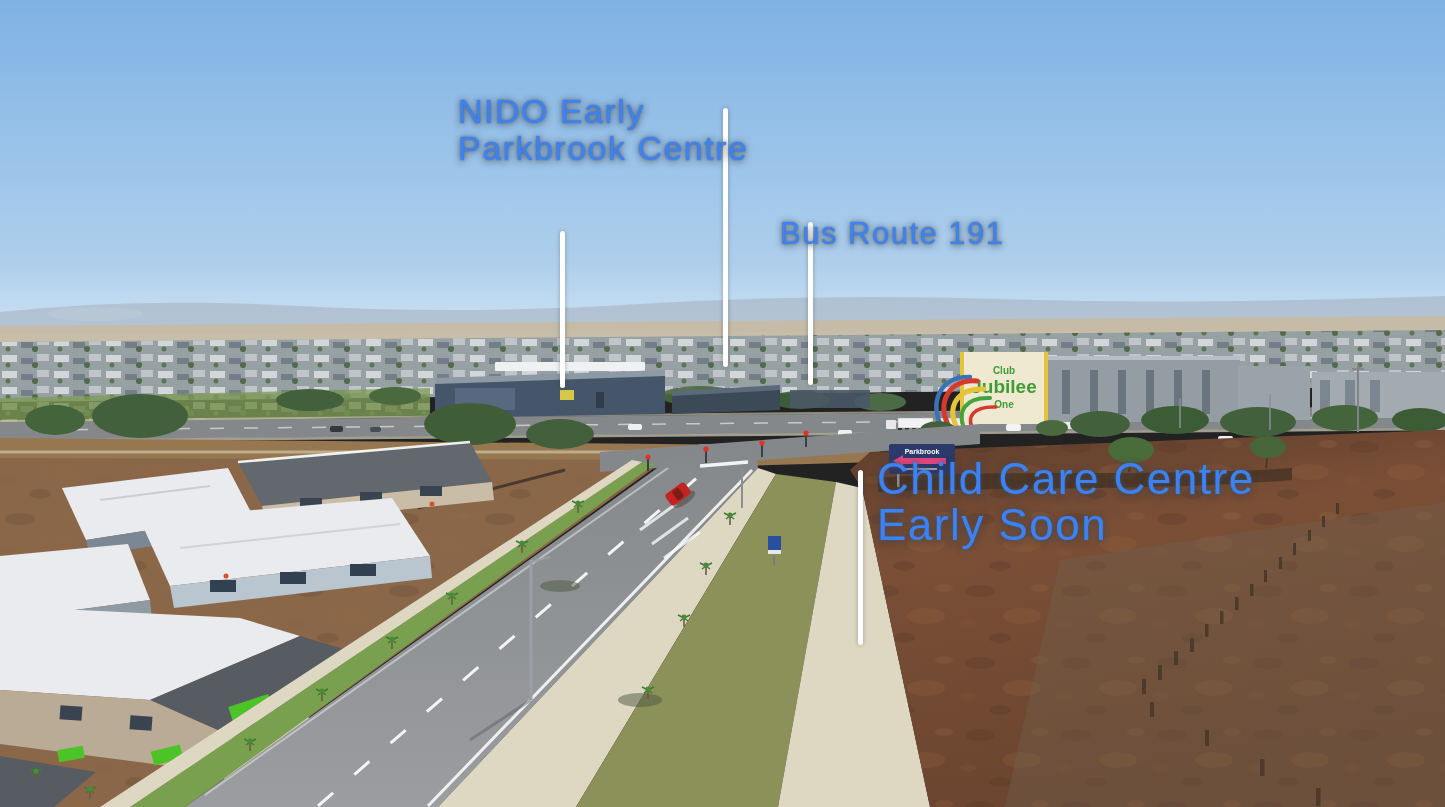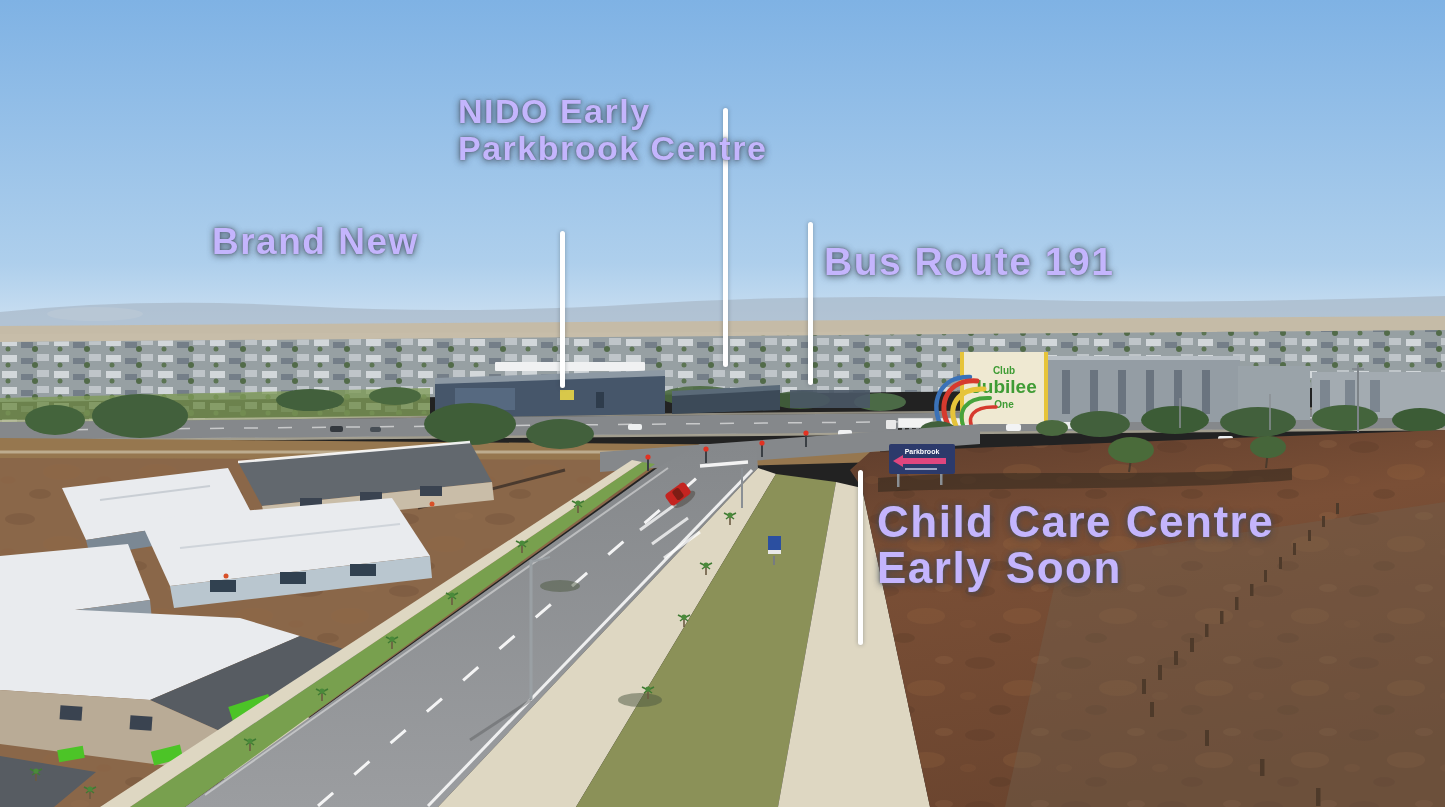--- a/index.html
+++ b/index.html
@@ -2,29 +2,29 @@
 <html><head>
 <meta charset="utf-8">
 <style>
   html,body{margin:0;padding:0;background:#222;}
   #frame{
     position:relative;width:1445px;height:807px;overflow:hidden;
     font-family:"Liberation Sans","DejaVu Sans",sans-serif;
   }
   #scene{position:absolute;inset:0;display:block;}
   .anno{
-    position:absolute;color:#c4b5fd;font-weight:bold;letter-spacing:1.5px;
+    position:absolute;color:#3b82f6;font-weight:normal;letter-spacing:1.5px;
     text-shadow:0 0 6px rgba(70,80,95,.6),0 2px 7px rgba(50,60,75,.5),0 0 2px rgba(90,100,110,.8);
     line-height:1.08;white-space:nowrap;z-index:3;
   }
   .anno div{display:block;}
   #anno-nido{left:458px;top:93px;font-size:34px;}
   #anno-iga{left:212px;top:222px;font-size:37px;}
-  #anno-bus{left:824px;top:217px;font-size:39px;margin-top:24px;}
-  #anno-child{left:877px;top:499px;font-size:44px;line-height:1.05;}
+  #anno-bus{left:780px;top:217px;font-size:31px;}
+  #anno-child{left:877px;top:456px;font-size:44px;line-height:1.05;}
   .leader{
     position:absolute;width:5px;background:#fff;border-radius:2.5px;z-index:2;
     box-shadow:0 0 4px rgba(40,50,60,.35);
   }
   #line-iga{left:560px;top:231px;height:157px;}
   #line-nido{left:723px;top:108px;height:259px;}
   #line-bus{left:808px;top:222px;height:163px;}
   #line-child{left:858px;top:470px;height:175px;}
 </style>
 </head>
@@ -344,21 +344,20 @@
 <div class="leader" id="line-iga"></div>
 <div class="leader" id="line-nido"></div>
 <div class="leader" id="line-bus"></div>
 <div class="leader" id="line-child"></div>
 
 <div class="anno" id="anno-nido">
   <div>NIDO Early</div>
   <div>Parkbrook Centre</div>
 </div>
 <div class="anno" id="anno-iga">
-  <div>Brand New</div>
 </div>
 <div class="anno" id="anno-bus">
   <div>Bus Route 191</div>
 </div>
 <div class="anno" id="anno-child">
   <div>Child Care Centre</div>
   <div>Early Soon</div>
 </div>
 
 </div>

